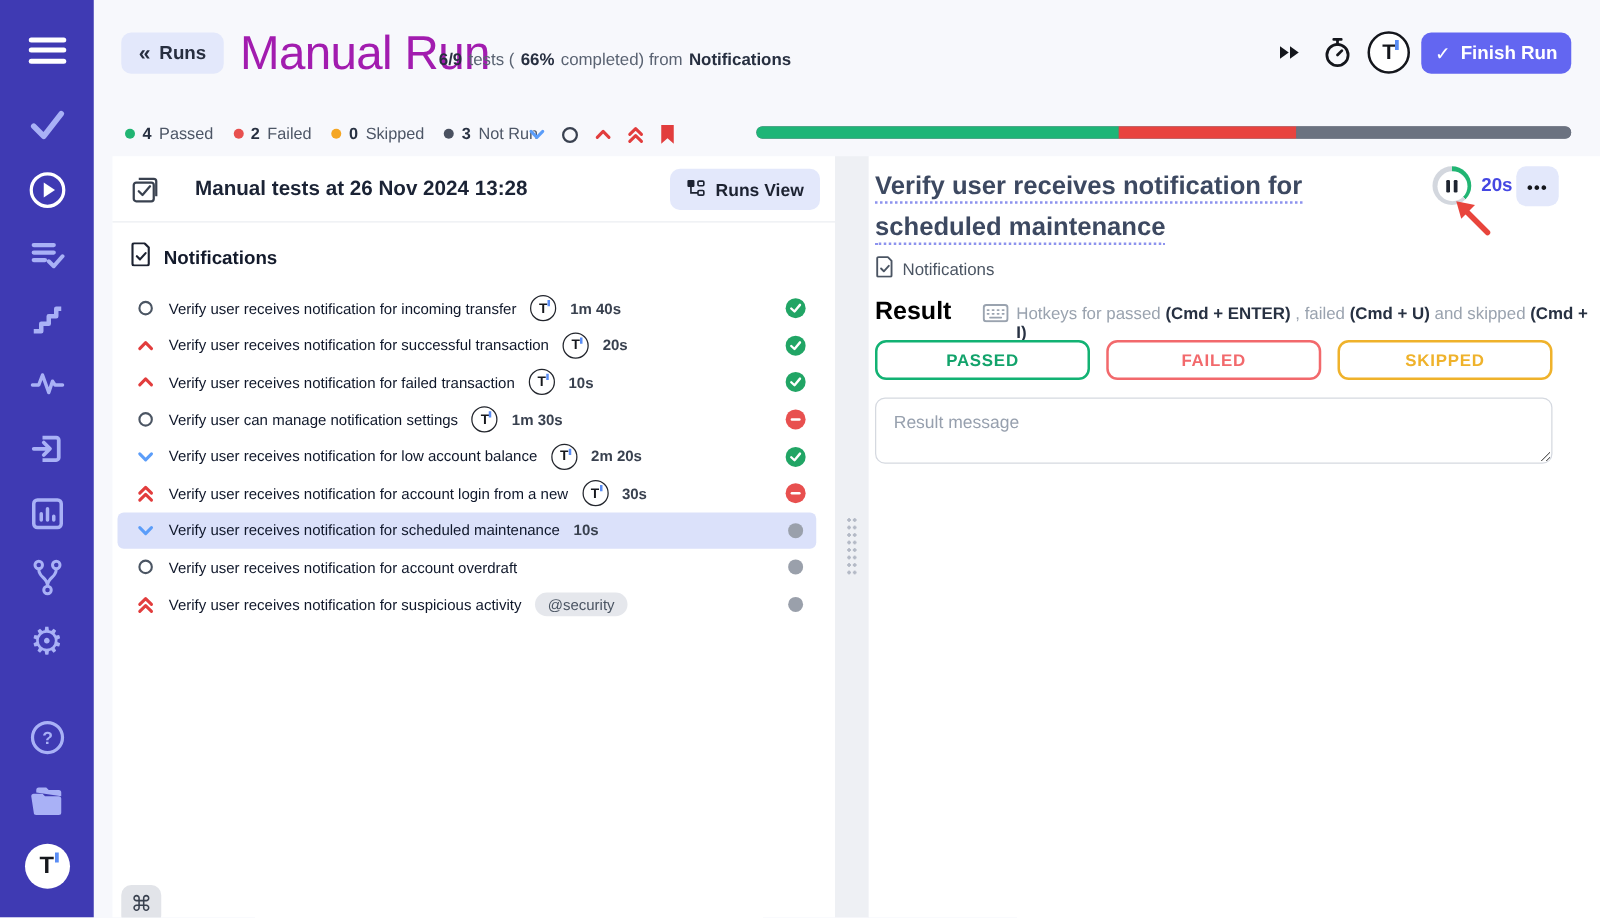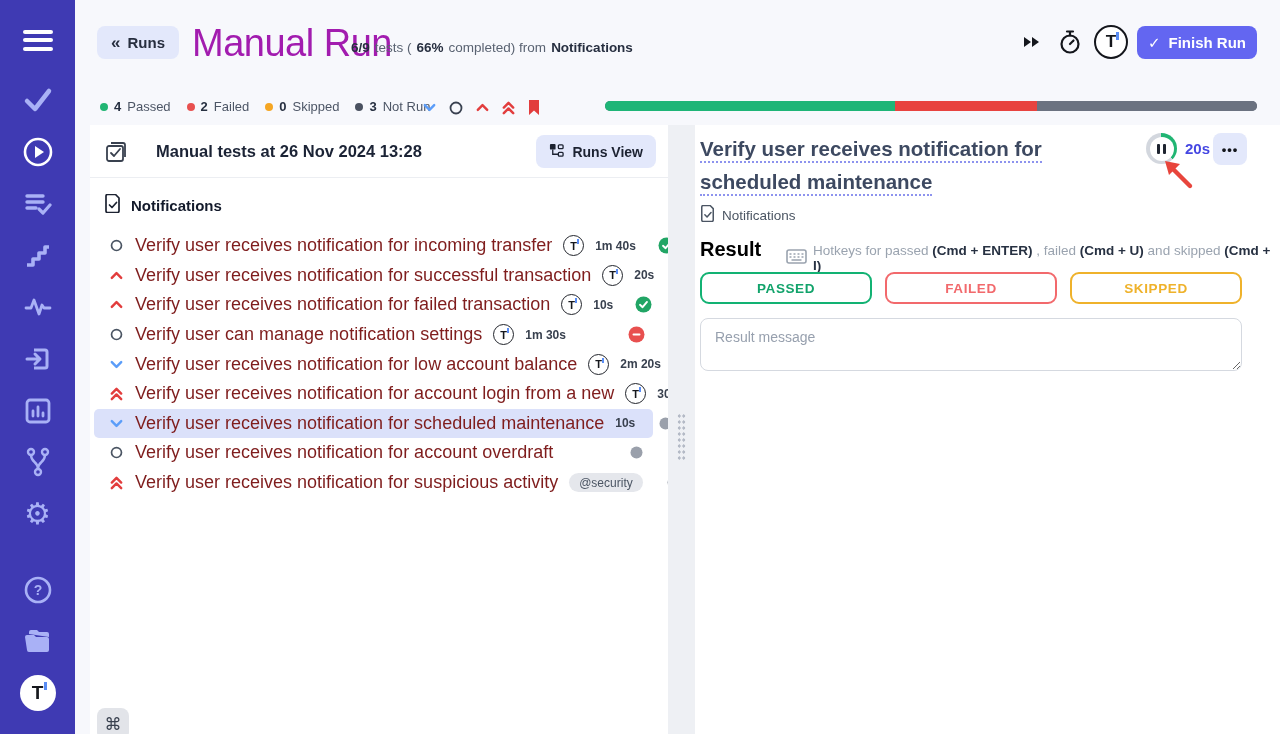--- a/index.html
+++ b/index.html
@@ -54,42 +54,42 @@
   .lp-title { position:absolute; left:42px; top:17px; font-size:16.5px; font-weight:600; color:#1b2335;margin-left:24px; }
   .tree-btn { position:absolute; right:12px; top:10px; height:33px; padding:0 13px; background:#e3e8fb; border:none; border-radius:8px; font-family:inherit; font-size:14px; font-weight:600; color:#1c2231; display:flex; align-items:center; gap:8px; cursor:pointer; }
   .folder-row { display:flex; align-items:center; gap:10px; padding:16px 0 10px 14px; }
   .folder-row .fl { font-size:15px; font-weight:700; color:#131a2b; }
 
   
   .test-list { padding:4px 0 0 0; }
   .test-row { display:flex; align-items:center; height:29.6px; margin:0 15px 0 4px; padding:0 8px 0 14px; border-radius:5px; gap:11px; cursor:pointer; }
   .test-row.selected { background:#dbe1fa; }
   .test-row .prio { width:16px; display:flex; align-items:center; justify-content:center; flex:none; }
-  .test-row .ttl { font-size:18px; font-weight:500; color:#7f1d1d; white-space:nowrap; }
+  .test-row .ttl { font-size:12px; font-weight:500; color:#0f172a; white-space:nowrap; }
   .tlogo { width:21px; height:21px; flex:none; border:1.6px solid #22252c; border-radius:50%; display:flex; align-items:center; justify-content:center; position:relative; background:#fff; }
   .tlogo .tl-t { font-size:11px; }
   .tlogo i { position:absolute; top:3px; right:4px; width:2px; height:5px; background:#5a8df5; }
   .test-row .dur { font-size:12px; font-weight:700; color:#39414f; white-space:nowrap; }
   .test-row .tag { background:#e5e7ec; color:#4b5563; font-size:12px; padding:2.5px 10px; border-radius:11px; }
   .test-row .spacer { flex:1; }
   .test-row .badge { flex:none; display:flex; align-items:center; }
 
   
   .rt-title { position:absolute; left:5px; top:7px; width:375px; font-size:20.5px; line-height:33px; font-weight:700; color:#3d4961; }
   .rt-title .u { border-bottom:2px dotted #8d93ee; padding-bottom:1px; }
   .ring-btn { position:absolute; left:451px; top:8px; width:31px; height:31px; border-radius:50%; border:none; padding:0; cursor:pointer;
       background:conic-gradient(#21b573 0deg 135deg, #d3d7de 135deg 360deg); display:flex; align-items:center; justify-content:center; }
   .ring-btn .inner { width:24px; height:24px; border-radius:50%; background:#fff; display:flex; align-items:center; justify-content:center; gap:3px; }
   .ring-btn .inner b { width:2.6px; height:10px; background:#1e2430; border-radius:1px; display:block; }
   .rt-timer { position:absolute; left:490px; top:15px; font-size:15px; font-weight:700; color:#4547e2; }
   .rt-arrow { position:absolute; left:466px; top:31px; }
   .dots-btn { position:absolute; left:518px; top:8px; width:34px; height:32px; background:#e3e8fb; border:none; border-radius:8px; font-size:13px; font-weight:800; color:#14161c; letter-spacing:1px; cursor:pointer; }
   .rt-crumb { position:absolute; left:5px; top:80px; display:flex; align-items:center; gap:7px; font-size:13.5px; color:#4b5563; cursor:pointer; }
   .rt-result { position:absolute; left:5px; top:113px; font-size:20px; font-weight:700; color:#000000; }
-  .hotkeys { position:absolute; left:91px; top:118px; display:flex; align-items:center; gap:6px; }
+  .hotkeys { position:absolute; left:91px; top:118px; display:flex; gap:6px; }
   .hk-text { font-size:13.5px; color:#9aa3af; }
   .hk-text .hk-b { color:#273142; font-weight:700; }
   .verdicts { position:absolute; left:5px; top:147px; width:542px; display:flex; gap:13px; }
   .vbtn { flex:1; height:32px; background:#fff; border-radius:9px; border:2px solid; font-family:inherit; font-size:13.5px; font-weight:700; letter-spacing:0.6px; cursor:pointer; }
   .v-pass { border-color:#12b273; color:#12a36b; }
   .v-fail { border-color:#f2696c; color:#f2696c; }
   .v-skip { border-color:#efb22b; color:#efb22b; }
   .msg { position:absolute; left:5px; top:193px; width:542px; height:53px; border:1px solid #d5d9e0; border-radius:8px; padding:10px 14px; font-family:inherit; font-size:14px; color:#333; resize:both; }
   .msg::placeholder { color:#97a0ae; }
 

